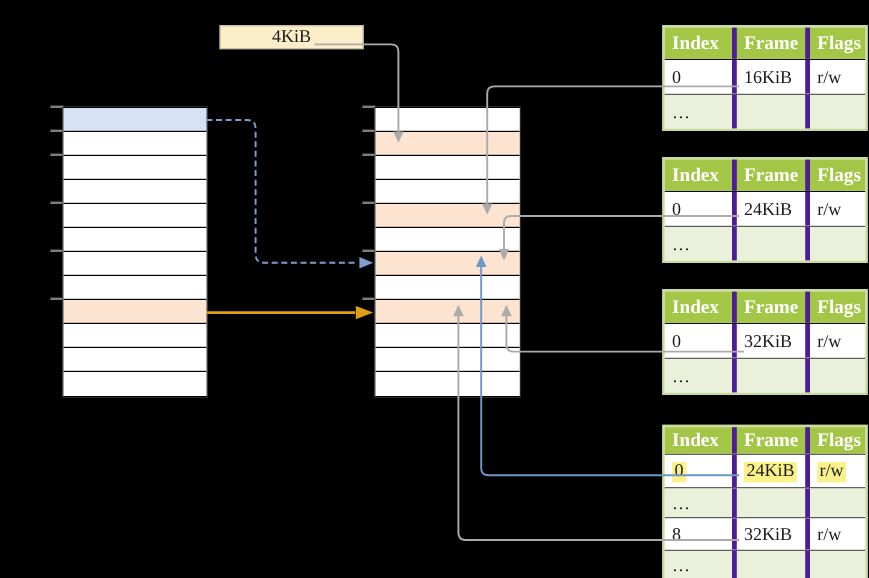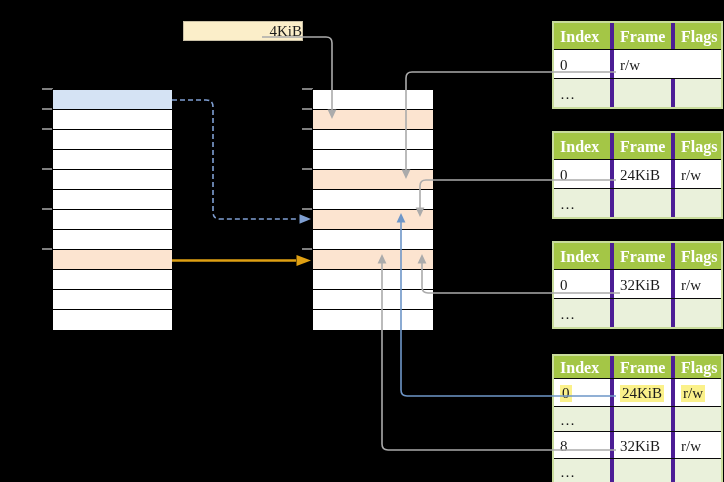--- a/index.html
+++ b/index.html
@@ -9,21 +9,21 @@
   .canvas{
     position:relative;width:724px;height:482px;overflow:hidden;
     background:var(--page-bg);
     font-family:"Liberation Serif","DejaVu Serif",serif;
   }
 
   
   .size-label{
     position:absolute;left:183px;top:21px;width:118px;height:18px;
     background:var(--label-fill);border:1px solid var(--label-border);
-    display:flex;align-items:center;justify-content:flex-end;
+    display:flex;align-items:center;justify-content:center;
     font-size:15px;color:#1a1a1a;
   }
 
   
   .memtable{
     position:absolute;top:89px;height:240px;
     border:1px solid #000;background:#fff;
   }
   .memtable.left{left:52px;width:119px;}
   .memtable.center{left:312px;width:120px;}
@@ -139,20 +139,21 @@
     </div>
 
   <div class="pagetable" style="top:21px">
       <div class="pt-header">
         <div class="pt-cell">Index</div>
         <div class="pt-cell">Frame</div>
         <div class="pt-cell">Flags</div>
       </div>
       <div class="pt-row white">
         <div class="pt-cell">0</div>
+        <div class="pt-cell">16KiB</div>
         <div class="pt-cell">r/w</div>
       </div>
       <div class="pt-row green">
         <div class="pt-cell">…</div>
         <div class="pt-cell"></div>
         <div class="pt-cell"></div>
       </div>
     </div>
   <div class="pagetable" style="top:131px">
       <div class="pt-header">

